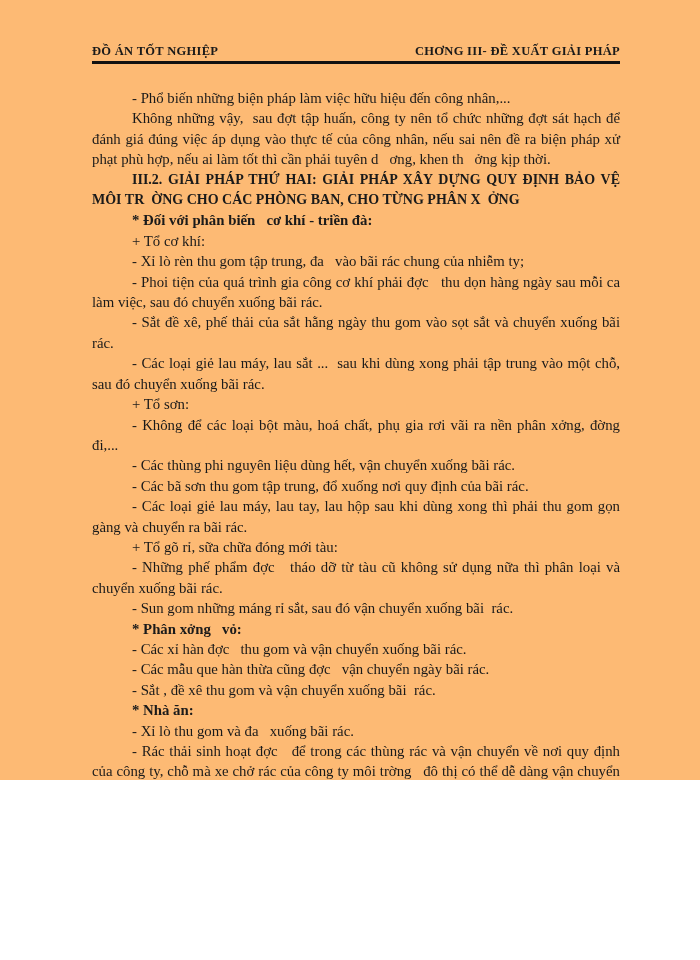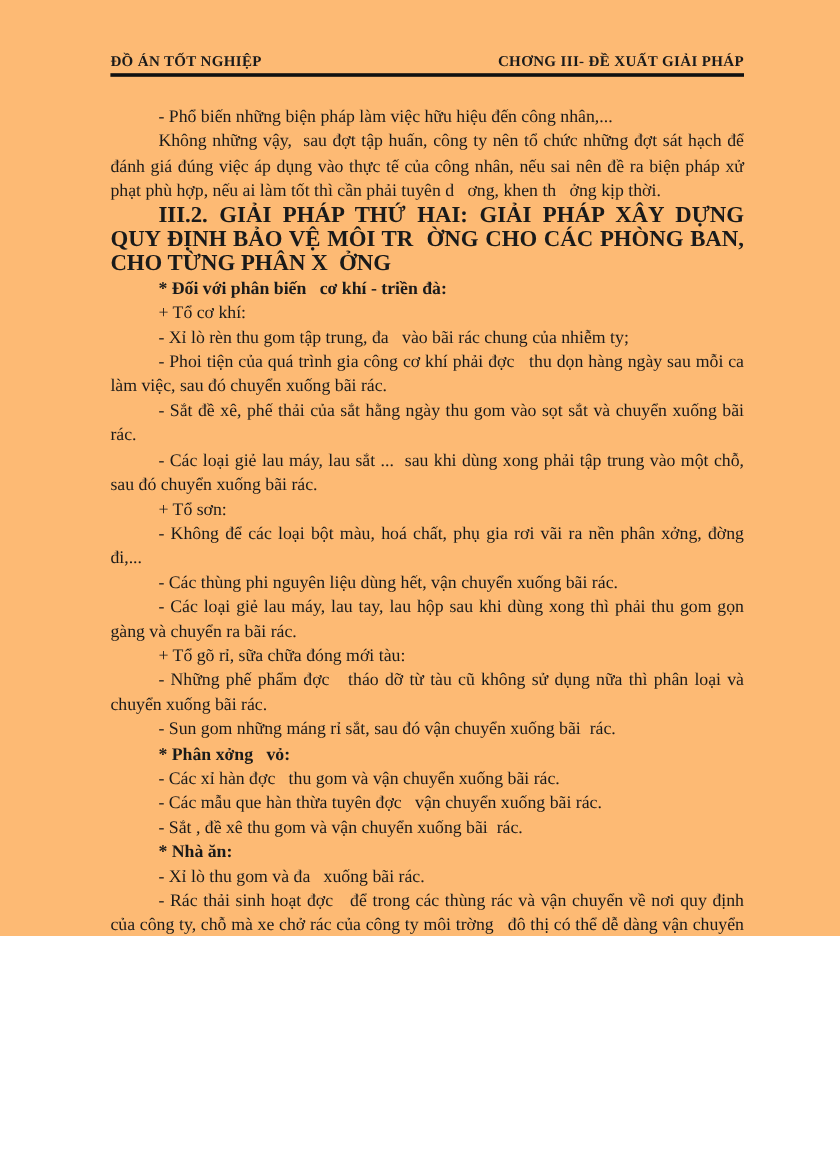--- a/index.html
+++ b/index.html
@@ -39,21 +39,21 @@
   .para {
     margin: 0;
     text-indent: 40px;
     text-align: justify;
     white-space: pre-wrap;
     font-size: 14.8px;
     line-height: 20.4px;
   }
   .para.heading {
     font-weight: bold;
-    font-size: 19px;
+    font-size: 14px;
   }
   .para.bold {
     font-weight: bold;
   }
   .footer {
     position: absolute;
     left: 64px;
     right: 64px;
     top: 877px;
   }
@@ -94,27 +94,28 @@
       <p class="para heading">III.2. GIẢI PHÁP THỨ HAI: GIẢI PHÁP XÂY DỰNG QUY ĐỊNH BẢO VỆ MÔI TR  ỜNG CHO CÁC PHÒNG BAN, CHO TỪNG PHÂN X  ỞNG</p>
       <p class="para bold">* Đối với phân biến   cơ khí - triền đà:</p>
       <p class="para normal">+ Tổ cơ khí:</p>
       <p class="para normal">- Xỉ lò rèn thu gom tập trung, đa   vào bãi rác chung của nhiễm ty;</p>
       <p class="para normal">- Phoi tiện của quá trình gia công cơ khí phải đợc   thu dọn hàng ngày sau mỗi ca làm việc, sau đó chuyển xuống bãi rác.</p>
       <p class="para normal">- Sắt đề xê, phế thải của sắt hằng ngày thu gom vào sọt sắt và chuyển xuống bãi rác.</p>
       <p class="para normal">- Các loại giẻ lau máy, lau sắt ...  sau khi dùng xong phải tập trung vào một chỗ, sau đó chuyển xuống bãi rác.</p>
       <p class="para normal">+ Tổ sơn:</p>
       <p class="para normal">- Không để các loại bột màu, hoá chất, phụ gia rơi vãi ra nền phân xởng, đờng   đi,...</p>
       <p class="para normal">- Các thùng phi nguyên liệu dùng hết, vận chuyển xuống bãi rác.</p>
+      <p class="para normal">- Các bã sơn thu gom tập trung, đổ xuống nơi quy định của bãi rác.</p>
       <p class="para normal">- Các loại giẻ lau máy, lau tay, lau hộp sau khi dùng xong thì phải thu gom gọn gàng và chuyển ra bãi rác.</p>
       <p class="para normal">+ Tổ gõ rỉ, sữa chữa đóng mới tàu:</p>
       <p class="para normal">- Những phế phẩm đợc   tháo dỡ từ tàu cũ không sử dụng nữa thì phân loại và chuyển xuống bãi rác.</p>
       <p class="para normal">- Sun gom những máng rỉ sắt, sau đó vận chuyển xuống bãi  rác.</p>
       <p class="para bold">* Phân xởng   vỏ:</p>
       <p class="para normal">- Các xỉ hàn đợc   thu gom và vận chuyển xuống bãi rác.</p>
-      <p class="para normal">- Các mẫu que hàn thừa tuyên đợc   vận chuyển xuống bãi rác.</p>
+      <p class="para normal">- Các mẫu que hàn thừa cũng đợc   vận chuyển ngày bãi rác.</p>
       <p class="para normal">- Sắt , đề xê thu gom và vận chuyển xuống bãi  rác.</p>
       <p class="para bold">* Nhà ăn:</p>
       <p class="para normal">- Xỉ lò thu gom và đa   xuống bãi rác.</p>
       <p class="para normal">- Rác thải sinh hoạt đợc   để trong các thùng rác và vận chuyển về nơi quy định của công ty, chỗ mà xe chở rác của công ty môi trờng   đô thị có thể dễ dàng vận chuyển lên xe chở đi xử lý. Lu   ý là loại rác này cần phải vận chuyển đi sớm, thờng   là ngày nào phải chuyển đi ngày đó để tránh bốc mùi hôi thối, khó chịu, gây ô nhiễm môi trờng.</p>
       <p class="para bold">* Phòng  môi trờng:</p>
     </div>
 
 
 </div>
 

